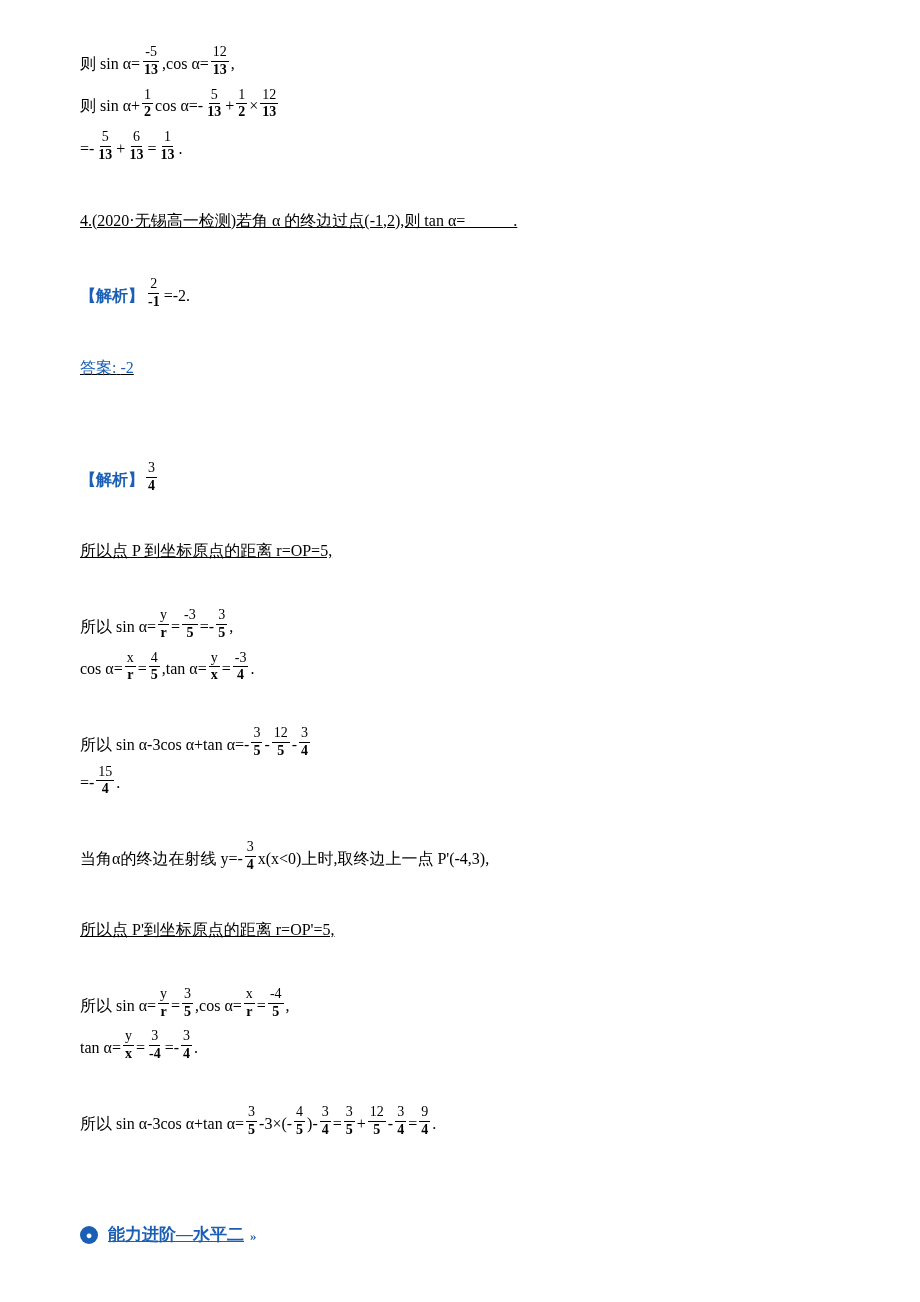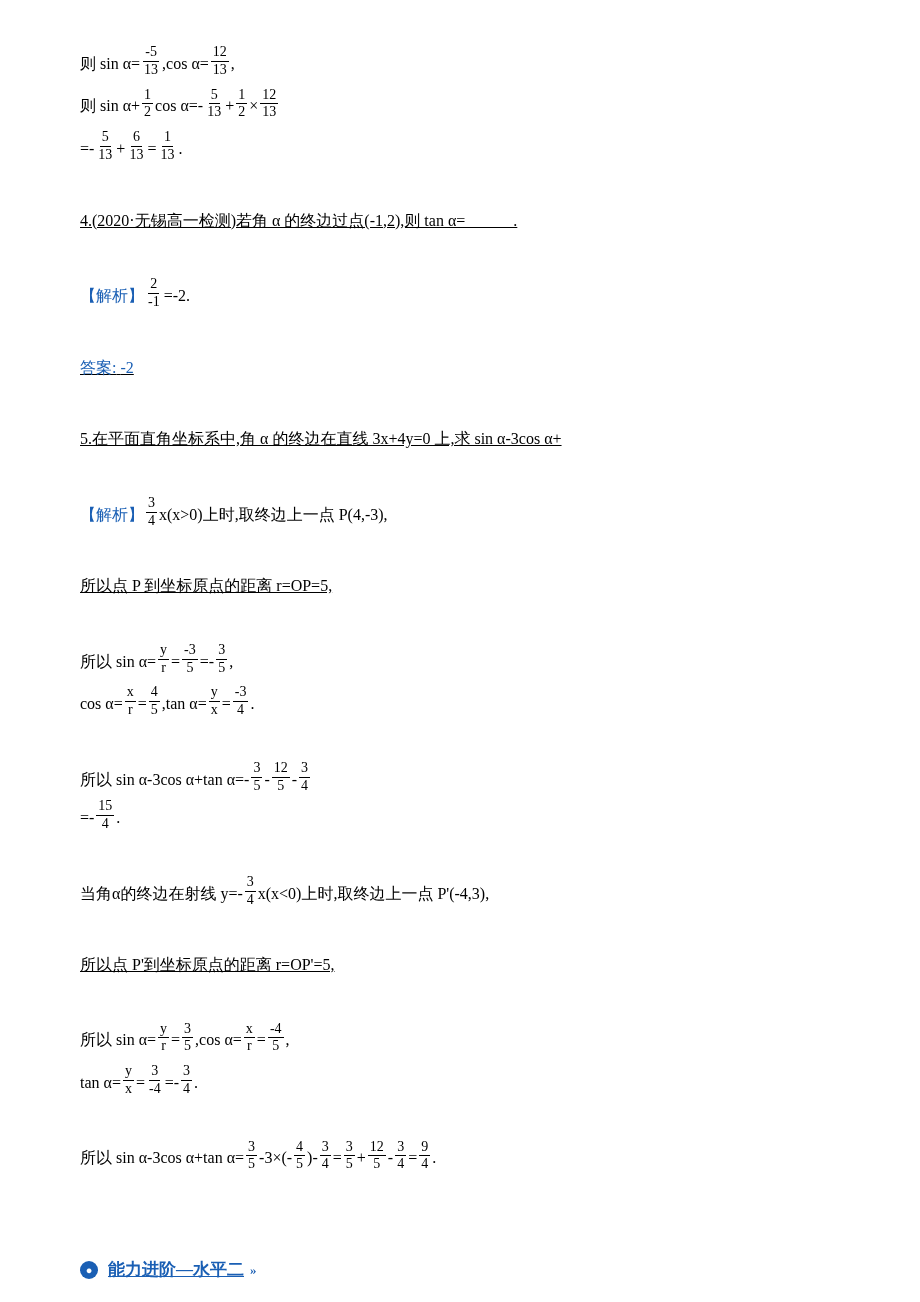--- a/index.html
+++ b/index.html
@@ -35,24 +35,25 @@
     .fraction .numerator {
       border-bottom: 1px solid #000;
       padding: 0 2px;
       text-align: center;
       line-height: 1.2;
     }
     .fraction .denominator {
       padding: 0 2px;
       text-align: center;
       line-height: 1.2;
+      font-weight: bold;
     }
     .blue-text {
       color: #1a5fb4;
-      font-weight: normal;
+      font-weight: bold;
     }
     .answer-text {
       color: #1a5fb4;
     }
     .section-title {
       color: #1a5fb4;
       font-weight: bold;
       font-size: 17px;
       margin: 16px 0 8px 0;
       display: flex;
@@ -178,34 +179,32 @@
   <p>
     <span class="answer-text">答案:</span>
     <span class="answer-text">-2</span>
   </p>
 </div>
 
 <br>
 
 
 <div class="content-block">
-  <p>5.在平面直角坐标系中,角 α 的终边在直线 3x+4y=0 上,求 sin α-3cos α+</p>
 </div>
 
 <br>
 
 
 <div class="content-block">
   <div class="math-line">
     <span class="blue-text">【解析】</span>
     <span class="fraction">
       <span class="numerator">3</span>
       <span class="denominator">4</span>
     </span>
-    <span>x(x&gt;0)上时,取终边上一点 P(4,-3),</span>
   </div>
 </div>
 
 <br>
 
 <div class="content-block">
   <p>所以点 P 到坐标原点的距离 r=OP=5,</p>
 </div>
 
 <br>

